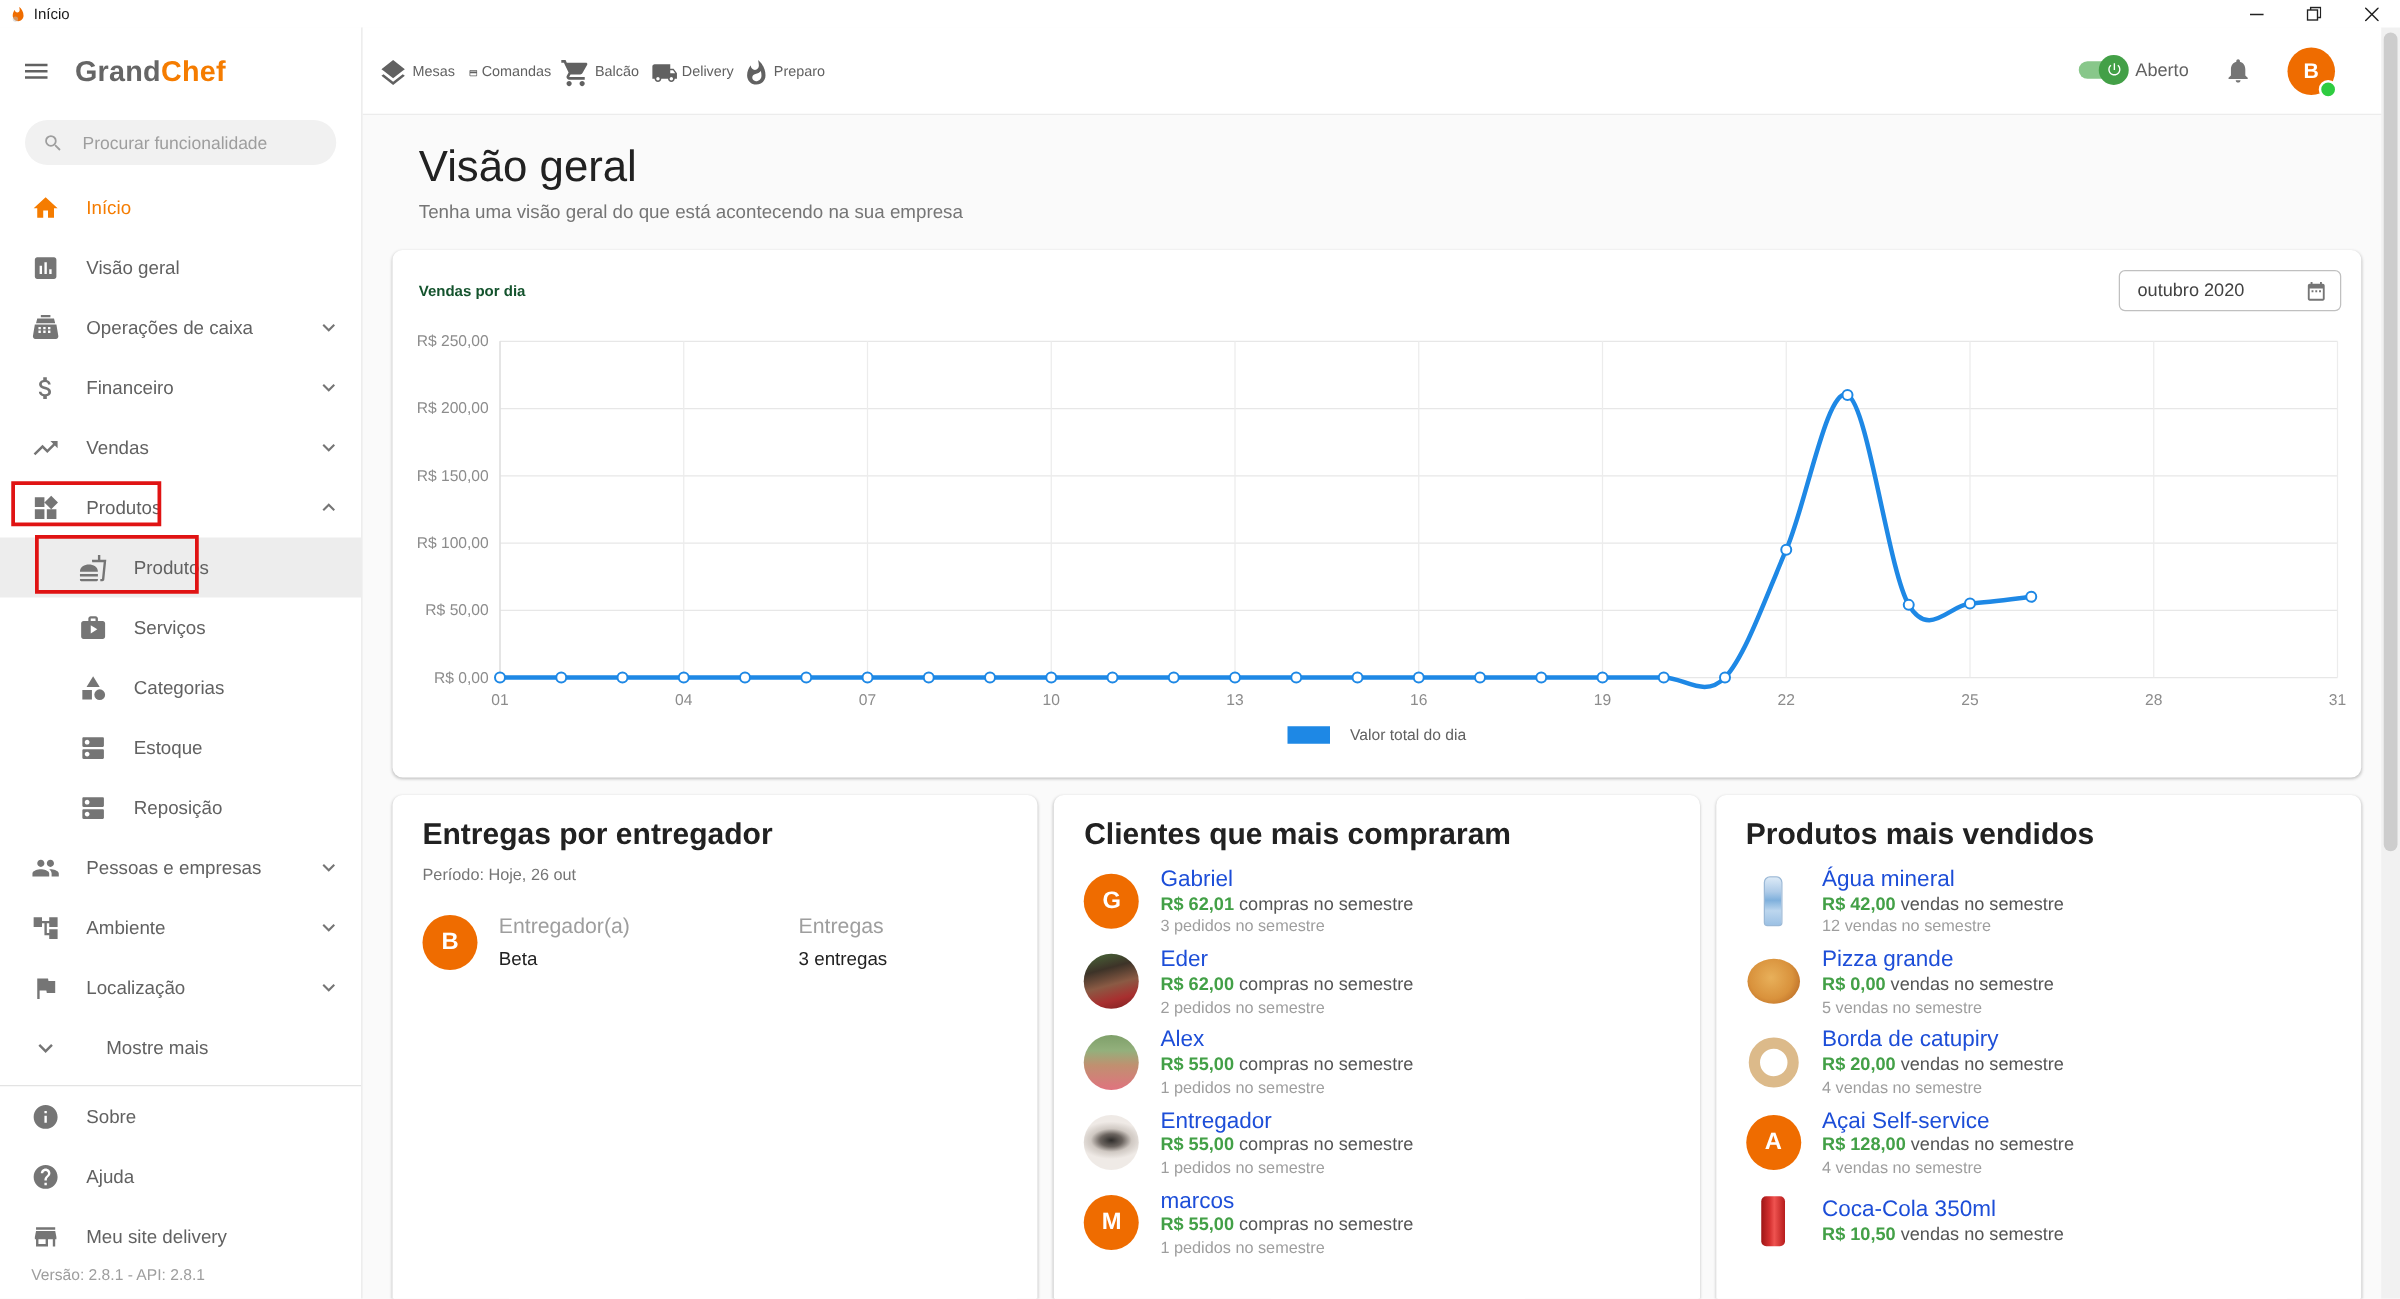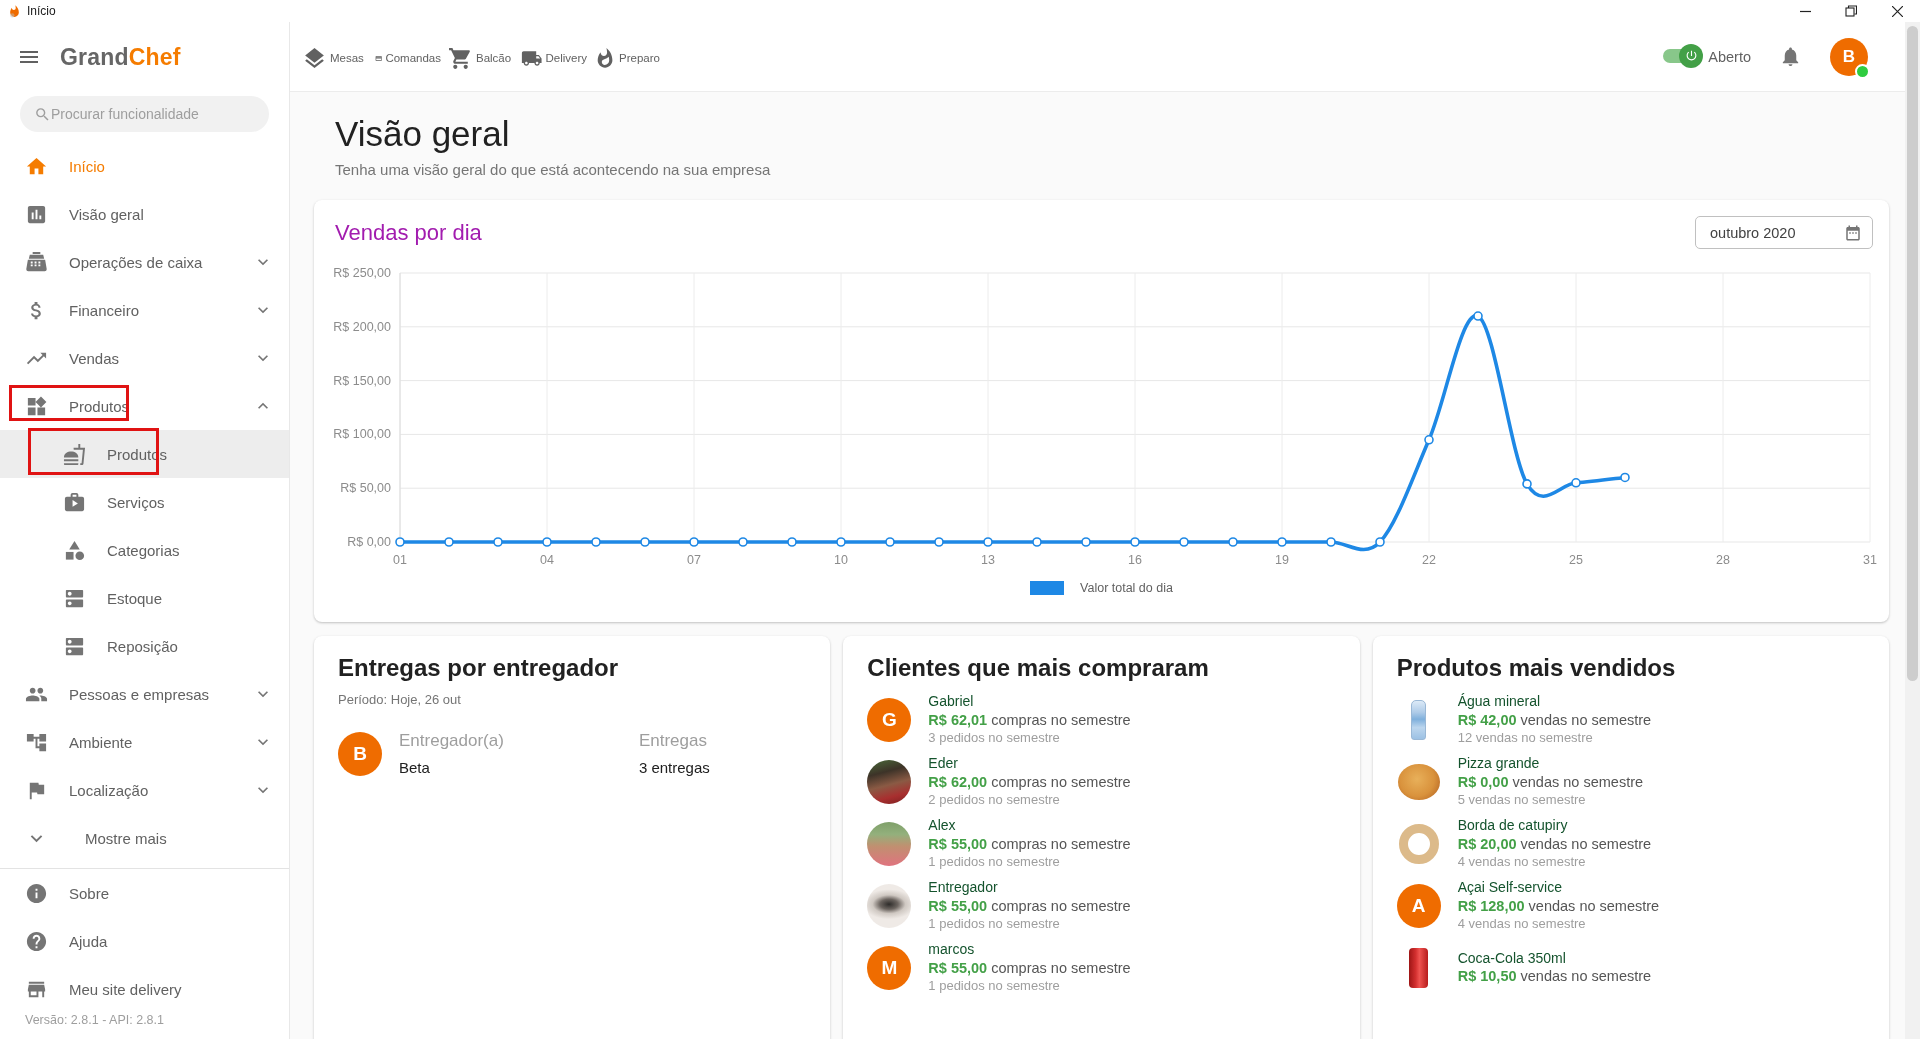--- a/index.html
+++ b/index.html
@@ -15,21 +15,21 @@
 
   
   .app { display:flex; height:1017px; }
 
   
   .sidebar { width:290px; background:#fff; border-right:1px solid #e8e8e8; display:flex; flex-direction:column; flex:none; overflow:hidden; z-index:2; }
   .logo-row { height:70px; display:flex; align-items:center; padding-left:17px; gap:19px; flex:none; }
   .hamburger { width:24px; height:24px; color:#616161; cursor:pointer; }
   .logo { font-size:23px; font-weight:700; letter-spacing:.2px; }
   .logo .lg1 { color:#666; } .logo .lg2 { color:#f57c00; }
-  .search-wrap { margin:4px 20px 10px 20px; height:36px; background:#f1f1f1; border-radius:18px; display:flex; align-items:center; padding:0 14px; gap:0; flex:none;justify-content:space-between; }
+  .search-wrap { margin:4px 20px 10px 20px; height:36px; background:#f1f1f1; border-radius:18px; display:flex; align-items:center; padding:0 14px; gap:15px; flex:none;justify-content:space-between; }
   .search-wrap .s-ic { width:17px; height:17px; color:#9e9e9e; flex:none; }
   .search-wrap input { border:none; outline:none; background:transparent; font-size:14px; color:#424242; width:100%; font-family:inherit; }
   .search-wrap input::placeholder { color:#9e9e9e; }
   .nav { flex:1; overflow:hidden; }
   .nav-item { height:48px; display:flex; align-items:center; padding-left:25px; gap:21px; color:#616161; font-size:15px; cursor:pointer; }
   .nav-item .ic { width:23px; height:23px; flex:none; color:#757575; }
   .nav-item .ic svg, .hamburger svg, .search-wrap .s-ic svg, .chev svg, .tool-ic svg, .bell svg { width:100%; height:100%; fill:currentColor; display:block; }
   .nav-item.active { color:#f57c00; } .nav-item.active .ic { color:#f57c00; }
   .chev { width:20px; height:20px; margin-left:auto; margin-right:16px; color:#757575; flex:none; }
   .nav-item.sub { padding-left:63px; }
@@ -56,41 +56,41 @@
   .status-dot { position:absolute; right:-2px; bottom:-3px; width:15px; height:15px; border-radius:50%; background:#2ecc40; border:2px solid #fff; }
 
   .content { flex:1; overflow:hidden; padding:16px 31px 0 24px; }
   .page-title { font-size:35px; font-weight:400; color:#212121; margin:6px 0 7px 21px; }
   .page-sub { font-size:15px; color:#757575; margin-left:21px; margin-bottom:22px; }
 
   
   .card-shadow { background:#fff; border-radius:8px; box-shadow:0 1px 3px rgba(0,0,0,.14), 0 1px 2px rgba(0,0,0,.10); }
   .chart-card { height:422px; }
   .chart-head { display:flex; align-items:center; padding:16px 16px 0 21px; }
-  .chart-title { font-size:22px; font-weight:400; color:#a21caf; }
+  .chart-title { font-size:12px; font-weight:700; color:#14532d; }
   .date-box { margin-left:auto; width:178px; height:33px; border:1px solid #c0c0c0; border-radius:5px; display:flex; align-items:center; padding:0 10px 0 14px; color:#424242; font-size:14.5px; cursor:pointer; background:#fff; }
   .date-box .cal { margin-left:auto; width:18px; height:18px; color:#757575; }
   .date-box .cal svg { width:100%; height:100%; fill:currentColor; }
   #sales-svg { display:block; margin-top:8px; }
   .legend { display:flex; align-items:flex-start; justify-content:center; gap:16px; margin-top:6px; }
   .legend-swatch { width:34px; height:14px; }
   .legend-label { font-size:12.5px; color:#616161; }
 
   
   .cards-row { display:flex; gap:13px; margin-top:14px; height:500px; }
   .card { flex:1; min-width:0; padding:18px 24px; }
   .card-title { font-size:24px; font-weight:700; color:#212121; margin-bottom:10px; }
   .period { font-size:13px; color:#757575; margin:2px 0 24px; }
   .d-row { display:flex; align-items:center; gap:17px; }
   .d-col .lab { font-size:17px; color:#9e9e9e; margin-bottom:8px; }
   .d-col .val { font-size:15px; color:#212121; }
   .d-col2 { margin-left:118px; }
   .list-row { display:flex; gap:17px; align-items:center; margin-bottom:6px; min-height:56px; }
   .li-text { min-width:0; }
-  .li-name { font-size:14px; color:#14532d; line-height:1.25; }
+  .li-name { font-size:18px; color:#1d4ed8; line-height:1.25; }
   .li-amount-line { font-size:14.5px; color:#555; line-height:1.3; }
   .li-amount { font-weight:700; color:#43a047; }
   .li-orders { font-size:13px; color:#9e9e9e; line-height:1.3; }
   .avatar-letter { width:44px; height:44px; border-radius:50%; background:#ef6c00; color:#fff; font-size:19px; font-weight:700; display:flex; align-items:center; justify-content:center; flex:none; }
   .avatar-img { width:44px; height:44px; border-radius:50%; flex:none; }
   .ph-eder { background:linear-gradient(165deg,#4a6b3a 0%,#3d3328 30%,#8a5a44 55%,#a82f2f 78%,#7a1f1f 100%); }
   .ph-alex { background:linear-gradient(180deg,#7fa06a 0%,#93b07c 28%,#c09070 55%,#e0737f 100%); }
   .ph-alexandre { background:radial-gradient(ellipse 60% 34% at 50% 46%, #2e2c2a 0%, #6c6560 34%, #cfc8c2 62%, #efeae6 100%); }
   .p-img { width:44px; height:44px; display:flex; align-items:center; justify-content:center; flex:none; }
   .img-water { width:15px; height:40px; border-radius:5px 5px 3px 3px; background:linear-gradient(180deg,#dceaf7 0%,#aecbe8 30%,#7fb0dc 48%,#bcd6ee 70%,#9cc1e4 100%); border:1px solid #9ab8d6; }

